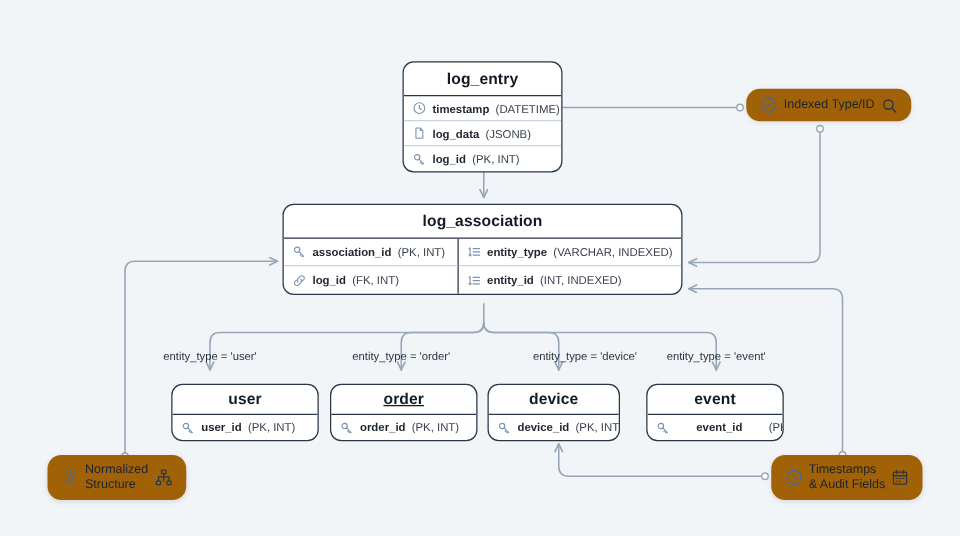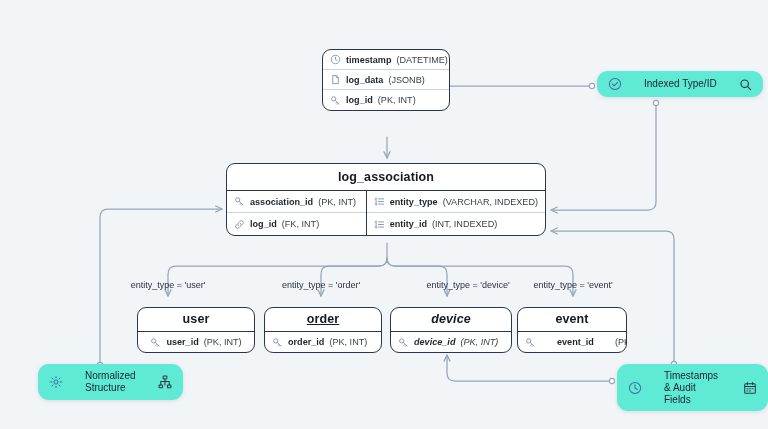--- a/index.html
+++ b/index.html
@@ -83,26 +83,26 @@
     display: inline-flex;
     align-items: center;
     justify-content: center;
     color: #7c93b0;
   }
   .ico svg { display: block; }
 
   
   .badge {
     position: absolute;
-    background: #5eead4;
+    background: #a16207;
     border-radius: 11px;
     box-shadow: 0 1px 4px rgba(30,45,70,.13);
     display: flex;
     align-items: center;
-    gap: 22px;
+    gap: 5px;
     padding: 6px 11px;
     box-sizing: border-box;
     z-index: 4;
   }
   .badge .btext {
     font-size: 10px;
     color: #1b2330;
     line-height: 1.18;
     white-space: pre-line;
   }
@@ -152,20 +152,23 @@
 
       <path d="M387,243 L387,258"></path>
       <path d="M387,258 Q387,266 379,266 L176,266 Q168,266 168,274 L168,296" marker-end="url(#ar)"></path>
       <path d="M387,258 Q387,266 379,266 L329,266 Q321,266 321,274 L321,296" marker-end="url(#ar)"></path>
       <path d="M387,258 Q387,266 395,266 L439,266 Q447,266 447,274 L447,296" marker-end="url(#ar)"></path>
       <path d="M387,258 Q387,266 395,266 L565,266 Q573,266 573,274 L573,296" marker-end="url(#ar)"></path>
     </g>
   </svg>
 
   <div class="table-card" style="left:322px; top:49px; width:128px;">
+    <div class="tbl-head" style="padding:6px 4px 6px;">
+      <div class="tbl-title">log_entry</div>
+    </div>
     <div class="tbl-row" style="height:20px;">
       <span class="ico">
         <svg viewBox="0 0 16 16" width="11" height="11" fill="none" stroke="currentColor" stroke-width="1.3">
           <circle cx="8" cy="8" r="6.2"></circle>
             <path d="M8 4.6V8l2.4 1.5" stroke-linecap="round"></path>
         </svg>
       </span>
       <span class="fname">timestamp</span>
       <span class="ftype">(DATETIME)</span>
     </div>
@@ -245,21 +248,21 @@
 
   <div class="edge-label" style="left:98px; top:280px; width:140px;">entity_type = 'user'</div>
   <div class="edge-label" style="left:251px; top:280px; width:140px;">entity_type = 'order'</div>
   <div class="edge-label" style="left:398px; top:280px; width:140px;">entity_type = 'device'</div>
   <div class="edge-label" style="left:503px; top:280px; width:140px;">entity_type = 'event'</div>
 
   <div class="table-card" style="left:137px; top:307px; width:118px;">
     <div class="tbl-head" style="padding:4px 4px 5px;">
       <div class="tbl-title">user</div>
     </div>
-    <div class="tbl-row" style="height:20px;justify-content:center;">
+    <div class="tbl-row" style="height:20px;">
       <span class="ico">
         <svg viewBox="0 0 16 16" width="11" height="11" fill="none" stroke="currentColor" stroke-width="1.3">
           <circle cx="5.4" cy="5.6" r="3.1"></circle>
             <path d="M7.6 7.8L13 13.2M10.4 10.6l-1.5 1.5M12 12.2l-1.3 1.3" stroke-linecap="round"></path>
         </svg>
       </span>
       <span class="fname">user_id</span>
       <span class="ftype">(PK, INT)</span>
     </div>
   </div>
@@ -273,21 +276,21 @@
         <svg viewBox="0 0 16 16" width="11" height="11" fill="none" stroke="currentColor" stroke-width="1.3">
           <circle cx="5.4" cy="5.6" r="3.1"></circle>
             <path d="M7.6 7.8L13 13.2M10.4 10.6l-1.5 1.5M12 12.2l-1.3 1.3" stroke-linecap="round"></path>
         </svg>
       </span>
       <span class="fname">order_id</span>
       <span class="ftype">(PK, INT)</span>
     </div>
   </div>
 
-  <div class="table-card" style="left:390px; top:307px; width:122px;font-style:italic;">
+  <div class="table-card" style="left:390px; top:307px; width:106px;">
     <div class="tbl-head" style="padding:4px 4px 5px;">
       <div class="tbl-title">device</div>
     </div>
     <div class="tbl-row" style="height:20px;">
       <span class="ico">
         <svg viewBox="0 0 16 16" width="11" height="11" fill="none" stroke="currentColor" stroke-width="1.3">
           <circle cx="5.4" cy="5.6" r="3.1"></circle>
             <path d="M7.6 7.8L13 13.2M10.4 10.6l-1.5 1.5M12 12.2l-1.3 1.3" stroke-linecap="round"></path>
         </svg>
       </span>

